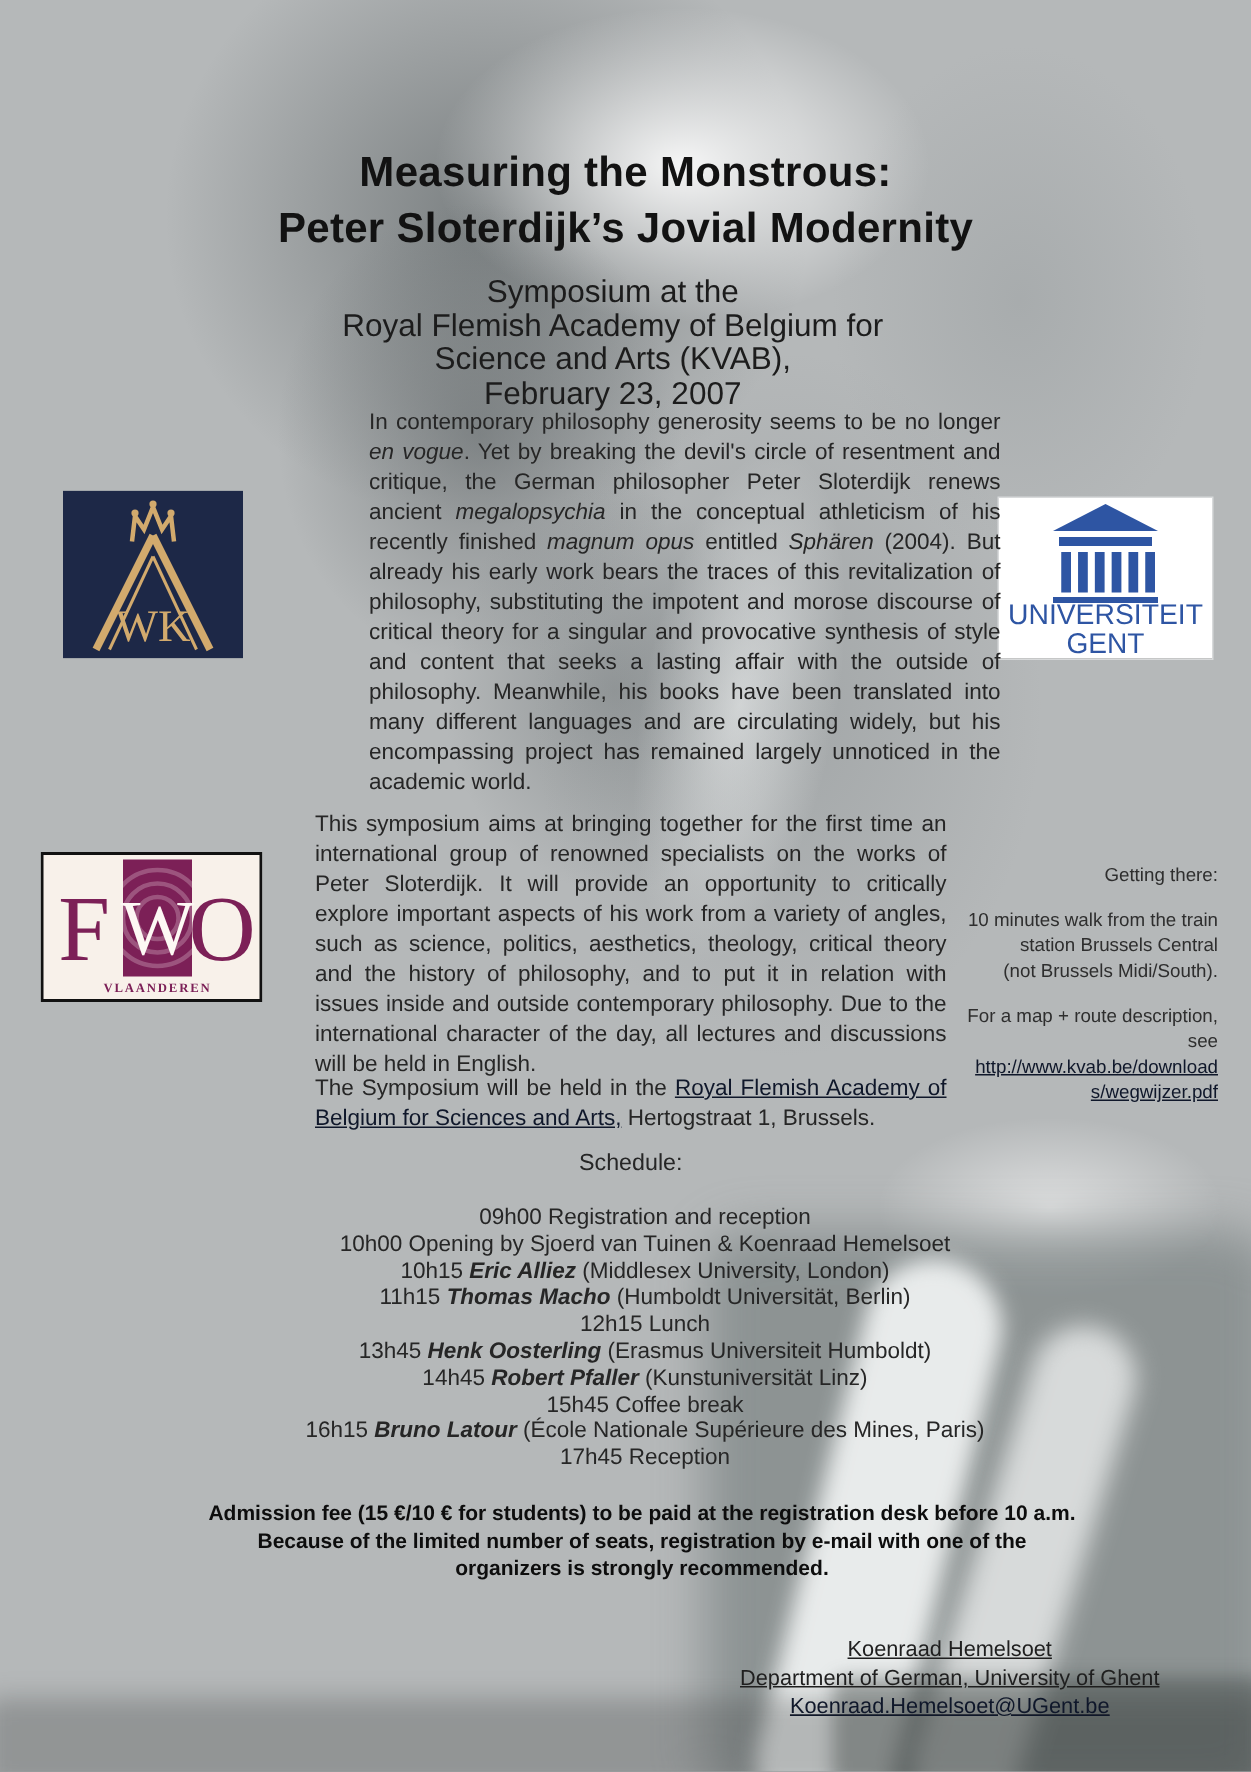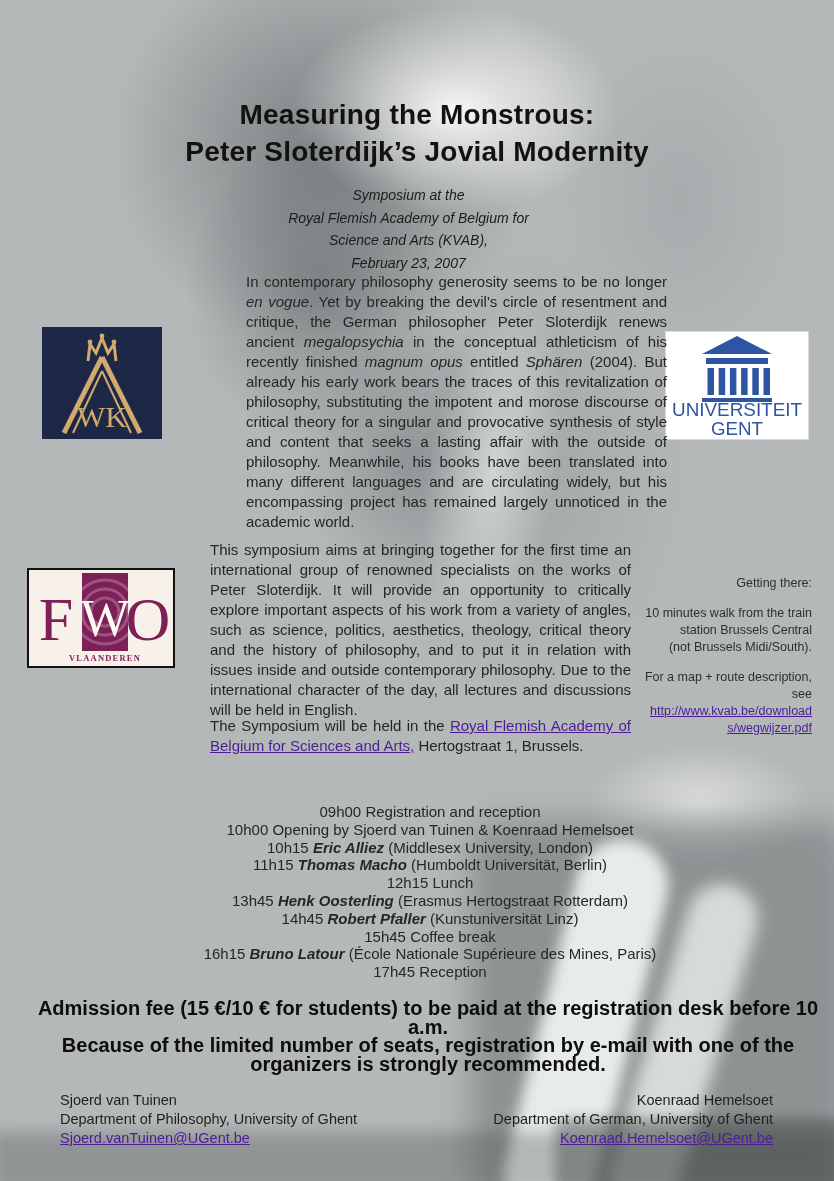--- a/index.html
+++ b/index.html
@@ -20,33 +20,33 @@
   .b-band{left:585px;top:745px;width:230px;height:120px;background:radial-gradient(closest-side,rgba(255,255,255,.55),rgba(255,255,255,0));}
   .b-panel{left:470px;top:820px;width:380px;height:380px;border-radius:30px;background:rgba(108,116,116,.55);filter:blur(16px);}
   .b-legA{left:540px;top:835px;width:92px;height:390px;border-radius:46px;background:rgba(248,250,250,.85);transform:rotate(14deg);filter:blur(7px);}
   .b-legB{left:648px;top:878px;width:70px;height:340px;border-radius:40px;background:rgba(246,248,248,.7);transform:rotate(17deg);filter:blur(8px);}
   .b-bot{left:-10px;top:1132px;width:854px;height:60px;border-radius:10px;background:rgba(70,76,74,.32);filter:blur(8px);}
   .b-botr{left:555px;top:1118px;width:290px;height:75px;border-radius:10px;background:rgba(55,62,60,.4);filter:blur(6px);}
   
   .abs{position:absolute;z-index:2;}
   .pre{white-space:pre-line;}
   .title{left:0;right:0;top:96px;text-align:center;font-size:28px;line-height:37px;font-weight:bold;color:#121212;letter-spacing:.2px;}
-  .subtitle{left:0;right:17px;top:184px;text-align:center;font-size:14px;line-height:22.5px;color:#1c1c1c;font-style:italic;}
+  .subtitle{left:0;right:17px;top:184px;text-align:center;font-size:21px;line-height:22.5px;color:#1c1c1c;}
   .para{left:210px;width:421px;font-size:15px;line-height:20px;text-align:justify;}
   .p1{top:272px;margin-left:36px;} .p2{top:540px;} .p3{top:716px;}
   .sched-head{left:210px;top:767px;width:421px;text-align:center;font-size:15.5px;}
   .sched{left:175px;top:803px;width:510px;font-size:15px;line-height:17.8px;}
   .sched-row{white-space:nowrap;text-align:center;}
   .sidebar{right:22px;top:558px;width:198px;text-align:right;font-size:12.5px;line-height:17px;color:#2e2e2e;margin-top:17px;}
   .sidebar .gap{height:13px;}
-  .admission{left:0;right:0;top:999px;text-align:center;font-weight:bold;font-size:20px;line-height:18.5px;color:#0d0d0d;padding-left:22px;}
+  .admission{left:0;right:0;top:999px;text-align:center;font-weight:bold;font-size:14px;line-height:18.5px;color:#0d0d0d;padding-left:22px;}
   .foot{top:1091px;font-size:14.5px;line-height:19px;color:#1f1f1f;}
   .foot-left{left:60px;}
-  .foot-right{right:61px;text-align:right;}
-  .lnk,a.lnk{color:#4c1d95;text-decoration:underline;cursor:pointer;font-style:normal;}
+  .foot-right{right:61px;text-align:center;text-decoration:underline;}
+  .lnk,a.lnk{color:#0f172a;text-decoration:underline;cursor:pointer;font-style:normal;}
   .i{font-style:italic;} .b{font-weight:bold;font-style:italic;}
   
   .logo{overflow:hidden;}
   .kvab{left:42px;top:327px;width:120px;height:112px;}
   .ugent{left:666px;top:332px;width:142px;height:107px;background:#a3a3a3;box-shadow:0 0 0 1px #d8dadb;}
   .fwo{left:27px;top:568px;width:148px;height:100px;}
   svg{display:block;}
 </style>
 </head>
 <body>
@@ -132,28 +132,29 @@
       <text x="78" y="68" text-anchor="middle" font-family="Liberation Serif, serif" font-size="52" fill="#fdf8f4">W</text>
       <text x="121" y="72" text-anchor="middle" font-family="Liberation Serif, serif" font-size="62" fill="#7c2057">O</text>
       <text x="78" y="93" text-anchor="middle" font-family="Liberation Serif, serif" font-weight="bold" font-size="8.5" letter-spacing="1.2" fill="#7c2057">VLAANDEREN</text>
     </svg>
   </div>
 
   <div class="abs para p1"><span>In contemporary philosophy generosity seems to be no longer </span><span class="i">en vogue</span><span>. Yet by breaking the devil's circle of resentment and critique, the German philosopher Peter Sloterdijk renews ancient </span><span class="i">megalopsychia</span><span> in the conceptual athleticism of his recently finished </span><span class="i">magnum opus</span><span> entitled </span><span class="i">Sphären</span><span> (2004). But already his early work bears the traces of this revitalization of philosophy, substituting the impotent and morose discourse of critical theory for a singular and provocative synthesis of style and content that seeks a lasting affair with the outside of philosophy. Meanwhile, his books have been translated into many different languages and are circulating widely, but his encompassing project has remained largely unnoticed in the academic world.</span></div>
   <div class="abs para p2"><span>This symposium aims at bringing together for the first time an international group of renowned specialists on the works of Peter Sloterdijk. It will provide an opportunity to critically explore important aspects of his work from a variety of angles, such as science, politics, aesthetics, theology, critical theory and the history of philosophy, and to put it in relation with issues inside and outside contemporary philosophy. Due to the international character of the day, all lectures and discussions will be held in English.</span></div>
   <div class="abs para p3"><span>The Symposium will be held in the </span><a href="#" class="lnk">Royal Flemish Academy of Belgium for Sciences and Arts,</a><span> Hertogstraat 1, Brussels.</span></div>
 
+  <div class="abs sched-head">Schedule:</div>
 
   <div class="abs sched">
     <div class="sched-row"><span>09h00 Registration and reception</span></div>
     <div class="sched-row"><span>10h00 Opening by Sjoerd van Tuinen &amp; Koenraad Hemelsoet</span></div>
     <div class="sched-row"><span>10h15 </span><span class="b">Eric Alliez</span><span> (Middlesex University, London)</span></div>
     <div class="sched-row"><span>11h15 </span><span class="b">Thomas Macho</span><span> (Humboldt Universität, Berlin)</span></div>
     <div class="sched-row"><span>12h15 Lunch</span></div>
-    <div class="sched-row"><span>13h45 </span><span class="b">Henk Oosterling</span><span> (Erasmus Hertogstraat Rotterdam)</span></div>
+    <div class="sched-row"><span>13h45 </span><span class="b">Henk Oosterling</span><span> (Erasmus Universiteit Humboldt)</span></div>
     <div class="sched-row"><span>14h45 </span><span class="b">Robert Pfaller</span><span> (Kunstuniversität Linz)</span></div>
     <div class="sched-row"><span>15h45 Coffee break</span></div>
     <div class="sched-row"><span>16h15 </span><span class="b">Bruno Latour</span><span> (École Nationale Supérieure des Mines, Paris)</span></div>
     <div class="sched-row"><span>17h45 Reception</span></div>
   </div>
 
   <div class="abs sidebar">
     <div>Getting there:</div>
     <div class="gap"></div>
     <div class="pre">10 minutes walk from the train
@@ -163,24 +164,19 @@
     <div class="pre">For a map + route description,
 see</div>
     <a class="lnk pre" href="#">http://www.kvab.be/download
 s/wegwijzer.pdf</a>
   </div>
 
   <div class="abs admission pre">Admission fee (15 €/10 € for students) to be paid at the registration desk before 10 a.m.
 Because of the limited number of seats, registration by e-mail with one of the
 organizers is strongly recommended.</div>
 
-  <div class="abs foot foot-left">
-    <div>Sjoerd van Tuinen</div>
-    <div>Department of Philosophy, University of Ghent</div>
-    <a class="lnk" href="#">Sjoerd.vanTuinen@UGent.be</a>
-  </div>
   <div class="abs foot foot-right">
     <div>Koenraad Hemelsoet</div>
     <div>Department of German, University of Ghent</div>
     <a class="lnk" href="#">Koenraad.Hemelsoet@UGent.be</a>
   </div>
 
 </div>
 
 </body></html>

